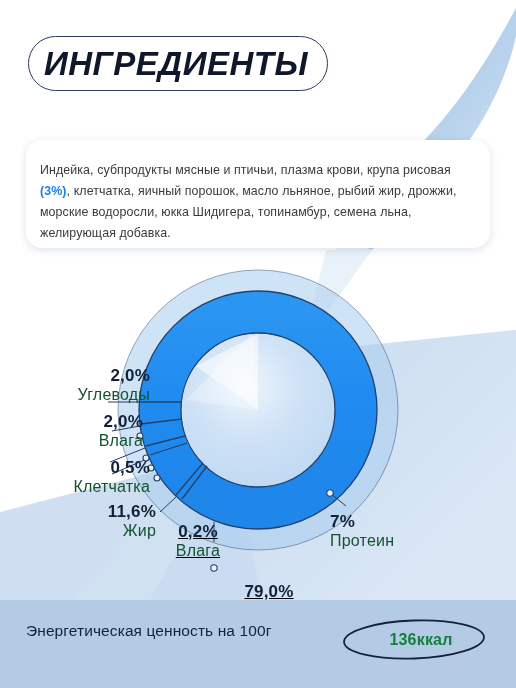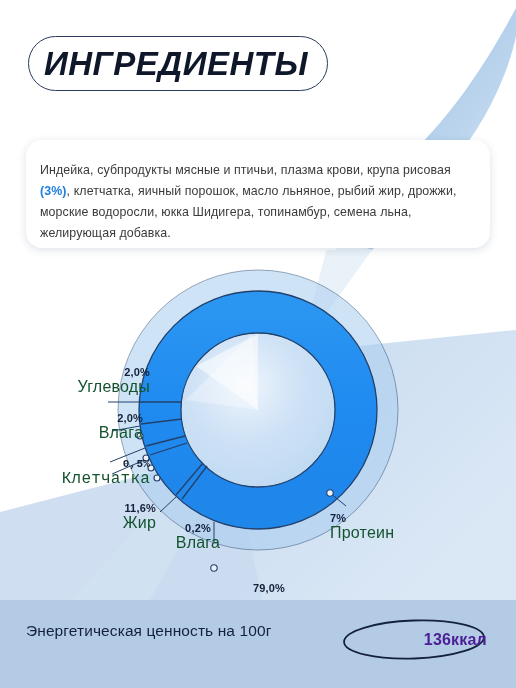--- a/index.html
+++ b/index.html
@@ -53,51 +53,51 @@
     margin-top:8px;
   }
   .ing-text .hl{color:#1f7fe0;font-weight:bold;}
 
   
   .donut-wrap{position:absolute;left:0;top:250px;width:516px;height:360px;}
 
   
   .lbl{position:absolute;white-space:nowrap;}
   .lbl .pct{
-    font-size:11px;font-weight:bold;color:#12203a;
+    font-size:17px;font-weight:bold;color:#12203a;
     letter-spacing:0.2px;display:block;
   }
   .lbl .nm{
     font-size:16px;color:#14532d;display:block;margin-top:0px;
     letter-spacing:0.2px;
   }
   .lbl.ra{text-align:right;}
   .lbl.ra .pct,.lbl.ra .nm{text-align:right;}
-  .lbl.ca{text-align:center;}
+  .lbl.ca{text-align:center;text-decoration:underline;}
   .lbl.ca .pct,.lbl.ca .nm{text-align:center;}
   .lbl.la .pct,.lbl.la .nm{text-align:left;}
 
   
   .footer-band{
     position:absolute;left:0;top:600px;width:516px;height:88px;
     background:#b4cbe6;
   }
   .footer-text{
     position:absolute;left:26px;top:622px;
     font-size:15.5px;font-weight:normal;color:#14213d;
     letter-spacing:0.1px;
   }
   .kcal-ellipse{
     position:absolute;left:341px;top:617px;
     width:146px;height:45px;
   }
   .kcal-text{
-    position:absolute;left:341px;top:631px;width:146px;
-    text-align:right;
-    font-size:16px;font-weight:bold;color:#4c1d95;
+    position:absolute;left:348px;top:631px;width:146px;
+    text-align:center;
+    font-size:16px;font-weight:bold;color:#15803d;
     letter-spacing:0.2px;
   }
 </style>
 </head>
 <body>
 
 <div id="page">
 
   <svg class="bg-layer" viewBox="0 0 516 688" width="516" height="688">
     <defs>
@@ -199,21 +199,21 @@
   <div class="lbl ra" style="left:0px;top:366px;width:150px;">
     <span class="pct">2,0%</span>
     <span class="nm">Углеводы</span>
   </div>
 
   <div class="lbl ra" style="left:0px;top:412px;width:143px;">
     <span class="pct">2,0%</span>
     <span class="nm">Влага</span>
   </div>
 
-  <div class="lbl ra" style="left:0px;top:458px;width:150px;font-family:Liberation Mono, monospace;">
+  <div class="lbl ra" style="left:0px;top:458px;width:150px;">
     <span class="pct">0,5%</span>
     <span class="nm">Клетчатка</span>
   </div>
 
   <div class="lbl ra" style="left:4px;top:502px;width:152px;">
     <span class="pct">11,6%</span>
     <span class="nm">Жир</span>
   </div>
 
   <div class="lbl ca" style="left:142px;top:522px;width:112px;">

